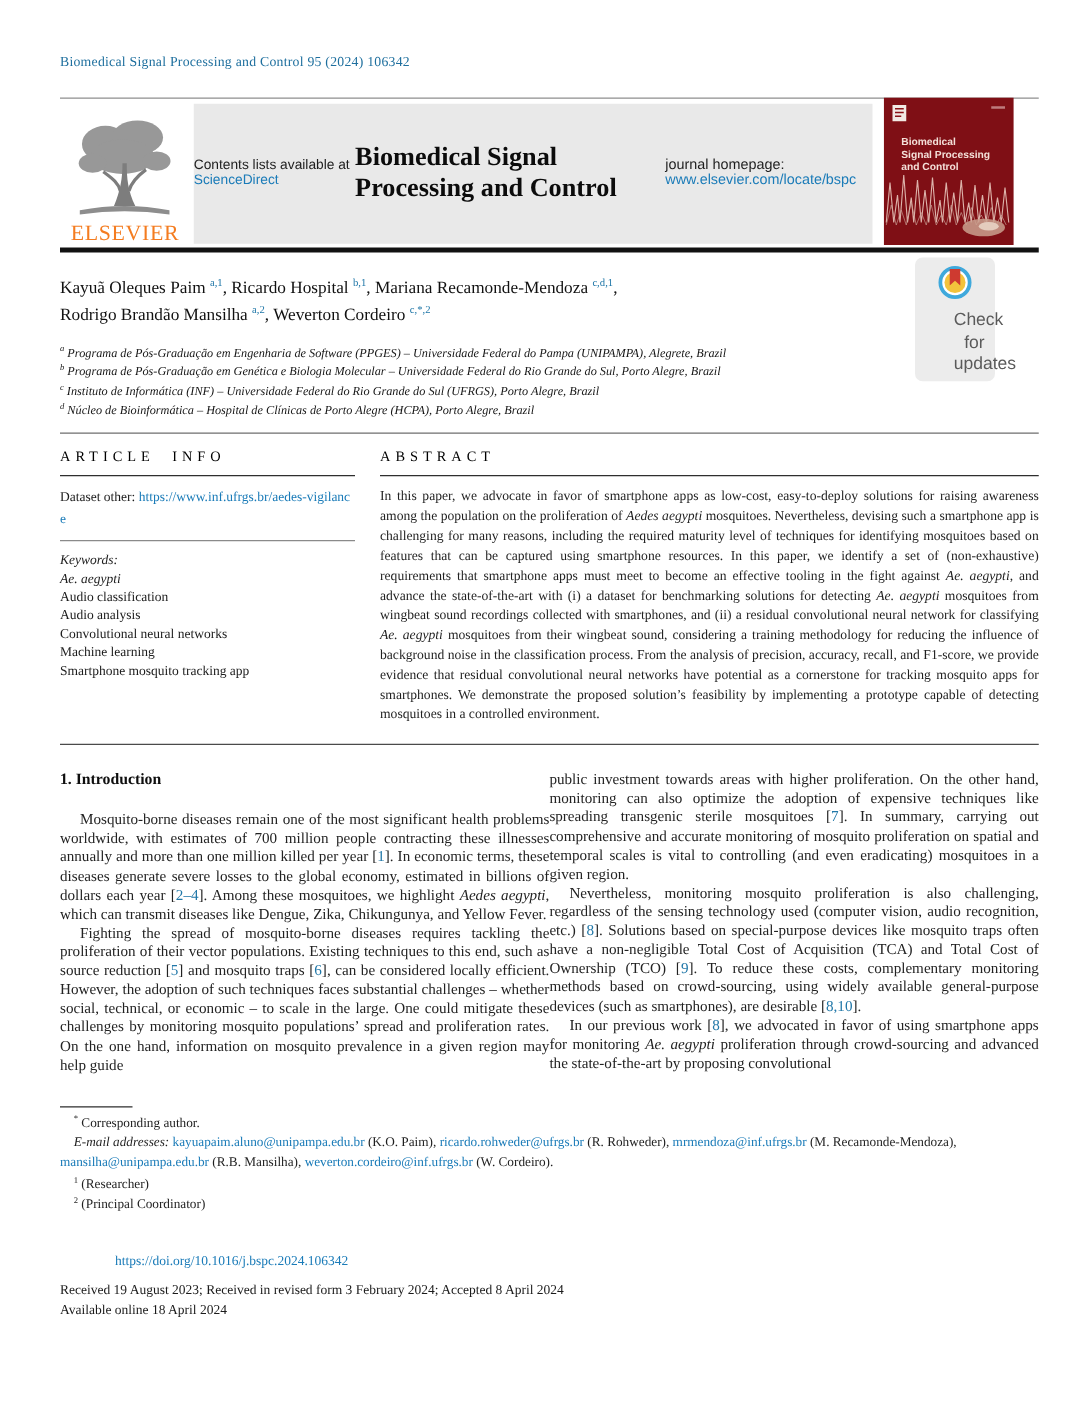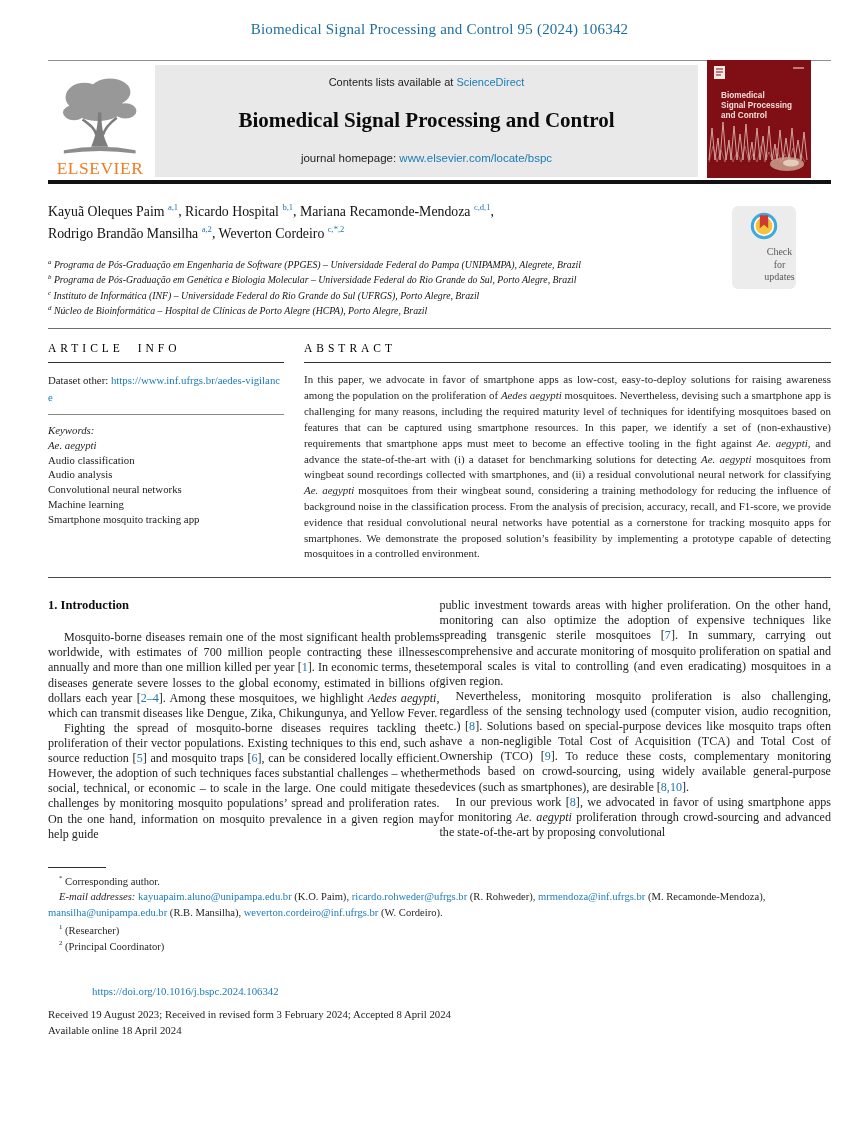--- a/index.html
+++ b/index.html
@@ -4,40 +4,40 @@
 <style>
   html,body{margin:0;padding:0;}
   body{
     width:866px;height:1142px;background:#ffffff;position:relative;overflow:hidden;
     font-family:"Liberation Serif","DejaVu Serif",serif;color:#1c1c1c;
     -webkit-font-smoothing:antialiased;
   }
   .page{padding:0 35px 0 48px;}
 
   
-  .journal-ref{ text-align:center;padding-top:21px;font-size:15px;color:#1e6f9e;letter-spacing:.2px; }
+  .journal-ref{ text-align:left;padding-top:44px;font-size:11px;color:#1e6f9e;letter-spacing:.2px; }
 
   .toprule{border-top:1.5px solid #8f8f8f;margin-top:22px;}
 
   
   .banner{display:flex;align-items:stretch;margin-top:4px;height:112px;}
   .logo-col{width:104px;flex:none;display:flex;flex-direction:column;justify-content:flex-end;align-items:center;}
   .logo-tree{height:82px;}
   .elsevier-word{color:#f47c20;font-size:17.5px;letter-spacing:.5px;line-height:1;margin-top:3px;font-weight:500;}
-  .mast{flex:1;background:#e9e9e9;margin-left:3px;display:flex;flex-direction:column;align-items:center;justify-content:space-between;padding:11px 0 13px;}
+  .mast{flex:1;background:#e9e9e9;margin-left:3px;display:flex;flex-direction:row;align-items:center;justify-content:space-between;padding:11px 0 13px;}
   .contents-line{font-family:"Liberation Sans","DejaVu Sans",sans-serif;font-size:11px;color:#1d1d1d;}
   .mast-title{font-size:21px;font-weight:bold;color:#0c0c0c;}
   .homepage-line{font-family:"Liberation Sans","DejaVu Sans",sans-serif;font-size:11.5px;color:#1d1d1d;}
   .blue{color:#1a7bb8;}
   .cover-col{width:124px;flex:none;margin-left:9px;margin-top:-5px;}
   .blackbar{border-top:4px solid #121212;margin-top:3px;}
 
   
   .check-badge{position:absolute;top:206px;right:70px;width:64px;background:#ececec;border-radius:6px;text-align:center;padding:5px 0 5px;}
-  .check-badge .cb-text{font-family:Liberation Serif, serif;font-size:10px;color:#5a5a5a;line-height:1.25;margin-top:1px;padding-left:31px;}
+  .check-badge .cb-text{font-family:Liberation Sans, sans-serif;font-size:14px;color:#5a5a5a;line-height:1.25;margin-top:1px;padding-left:31px;}
 
   
   .title{margin:40px 0 0;font-size:19.5px;font-weight:normal;line-height:1.38;color:#000;max-width:668px;}
   .authors{margin-top:17px;font-size:13.8px;line-height:1.62;color:#111;}
   .sup{font-size:62%;vertical-align:super;color:#2077a8;}
   .affils{margin-top:11px;font-style:italic;font-size:9.8px;line-height:1.55;color:#151515;}
   .asup{font-size:70%;vertical-align:super;}
   .rule-light{border-top:1px solid #6f6f6f;margin-top:10px;}
 
   

